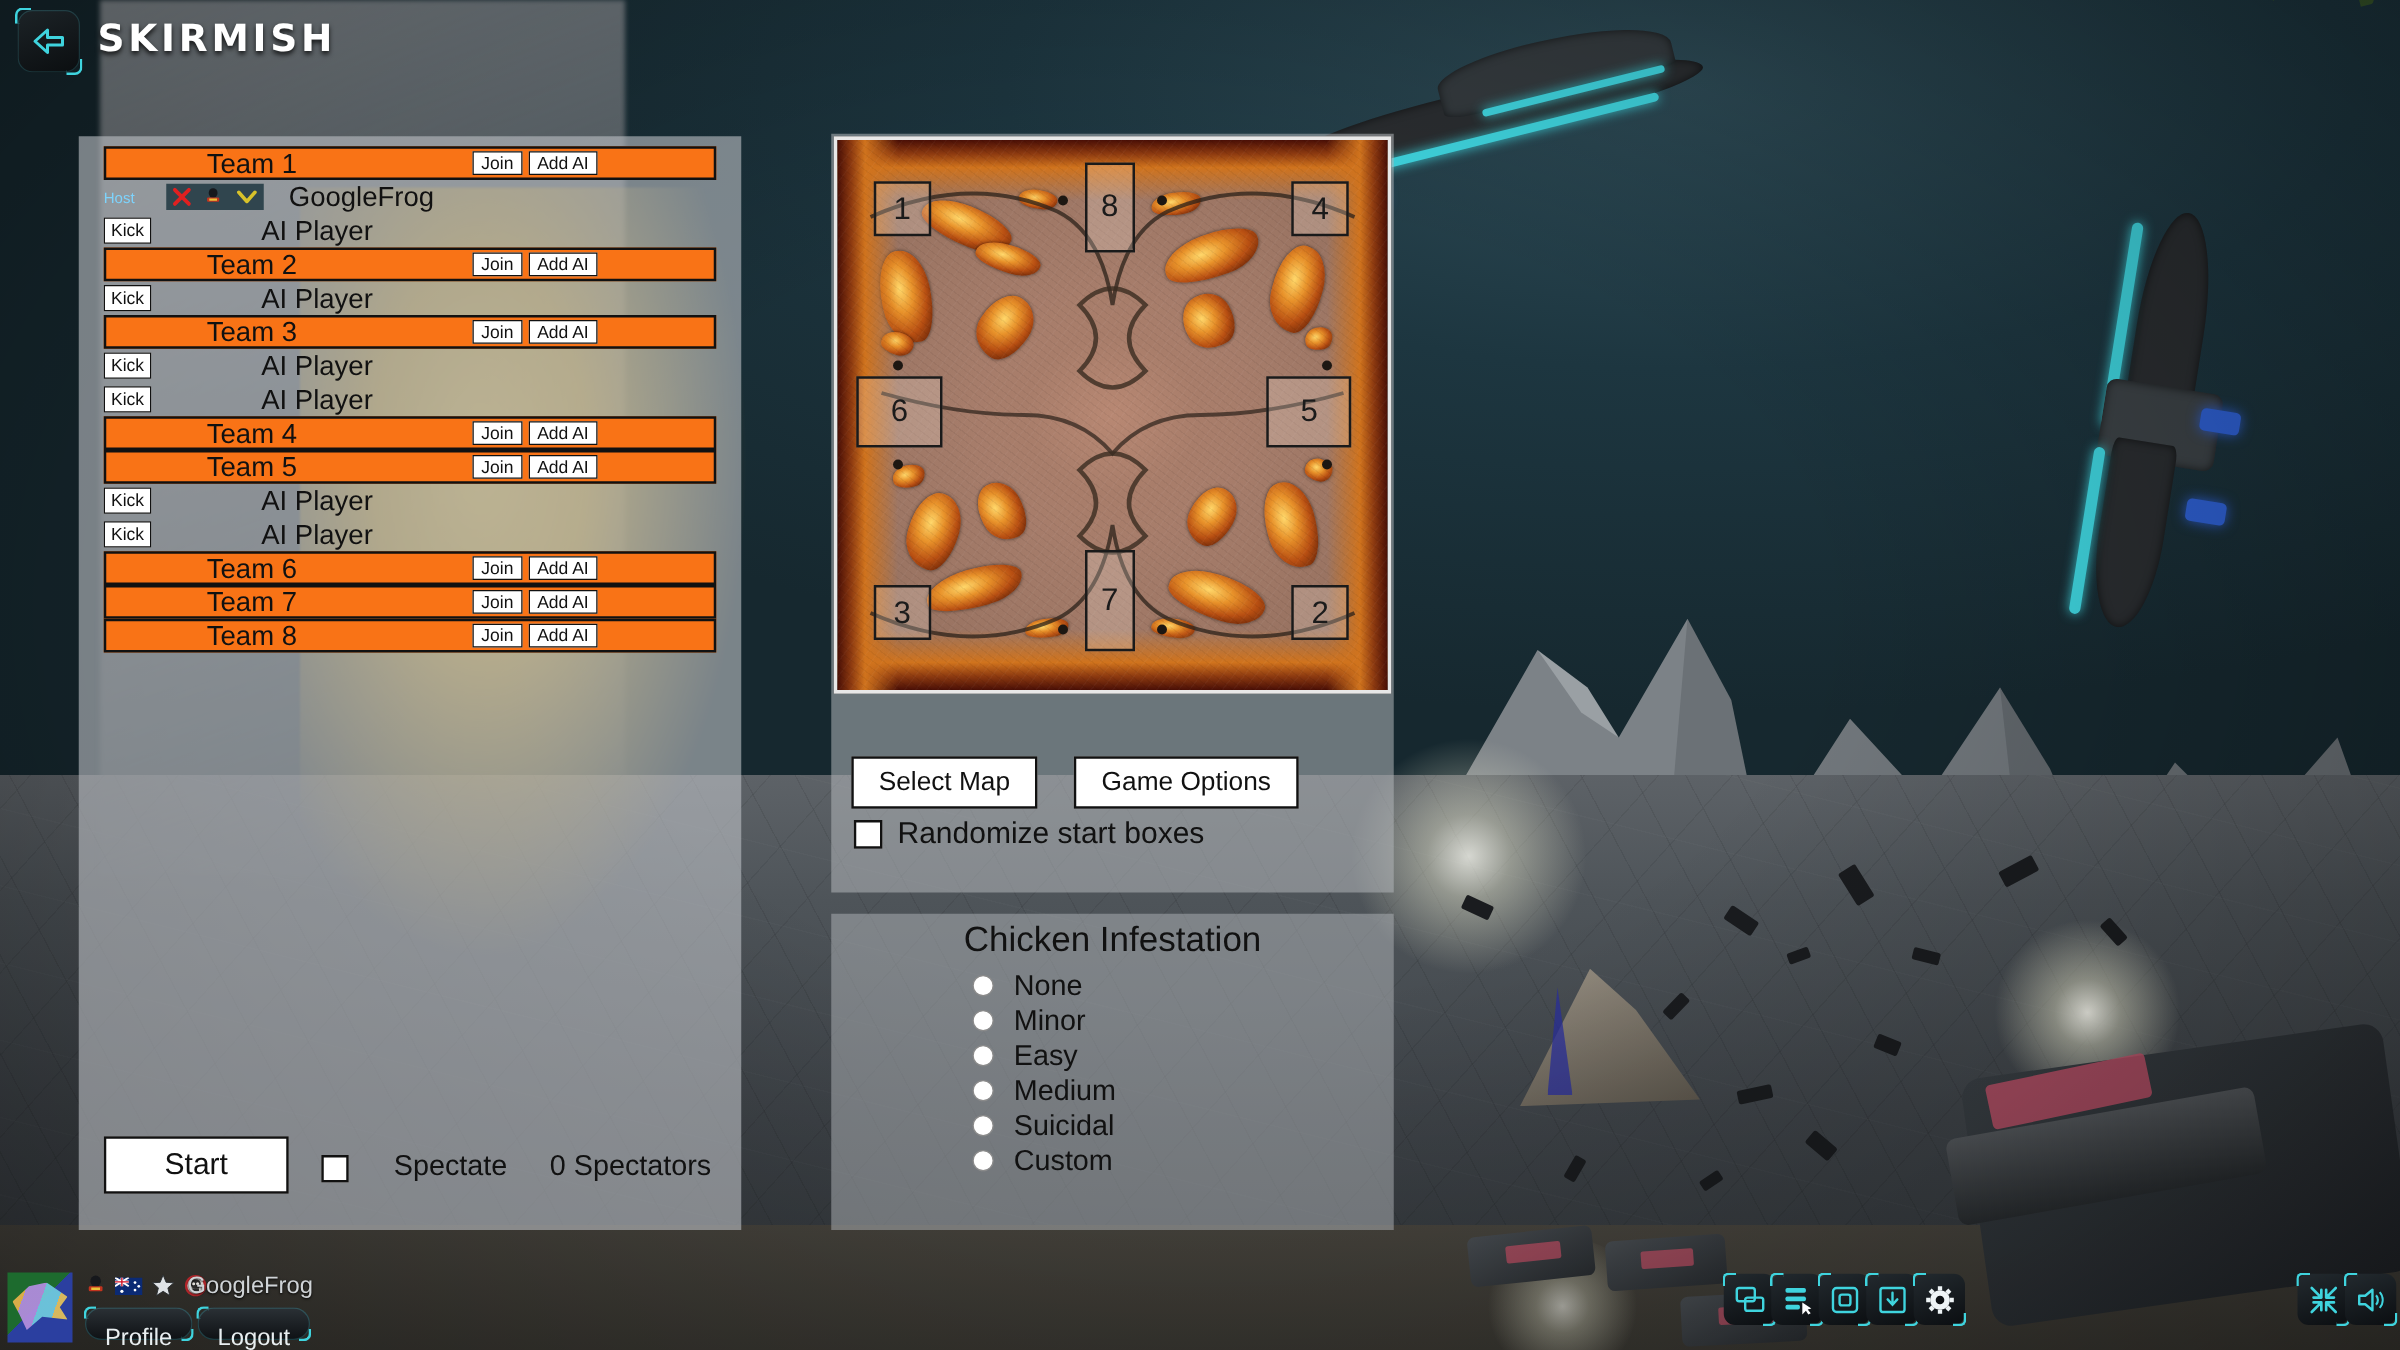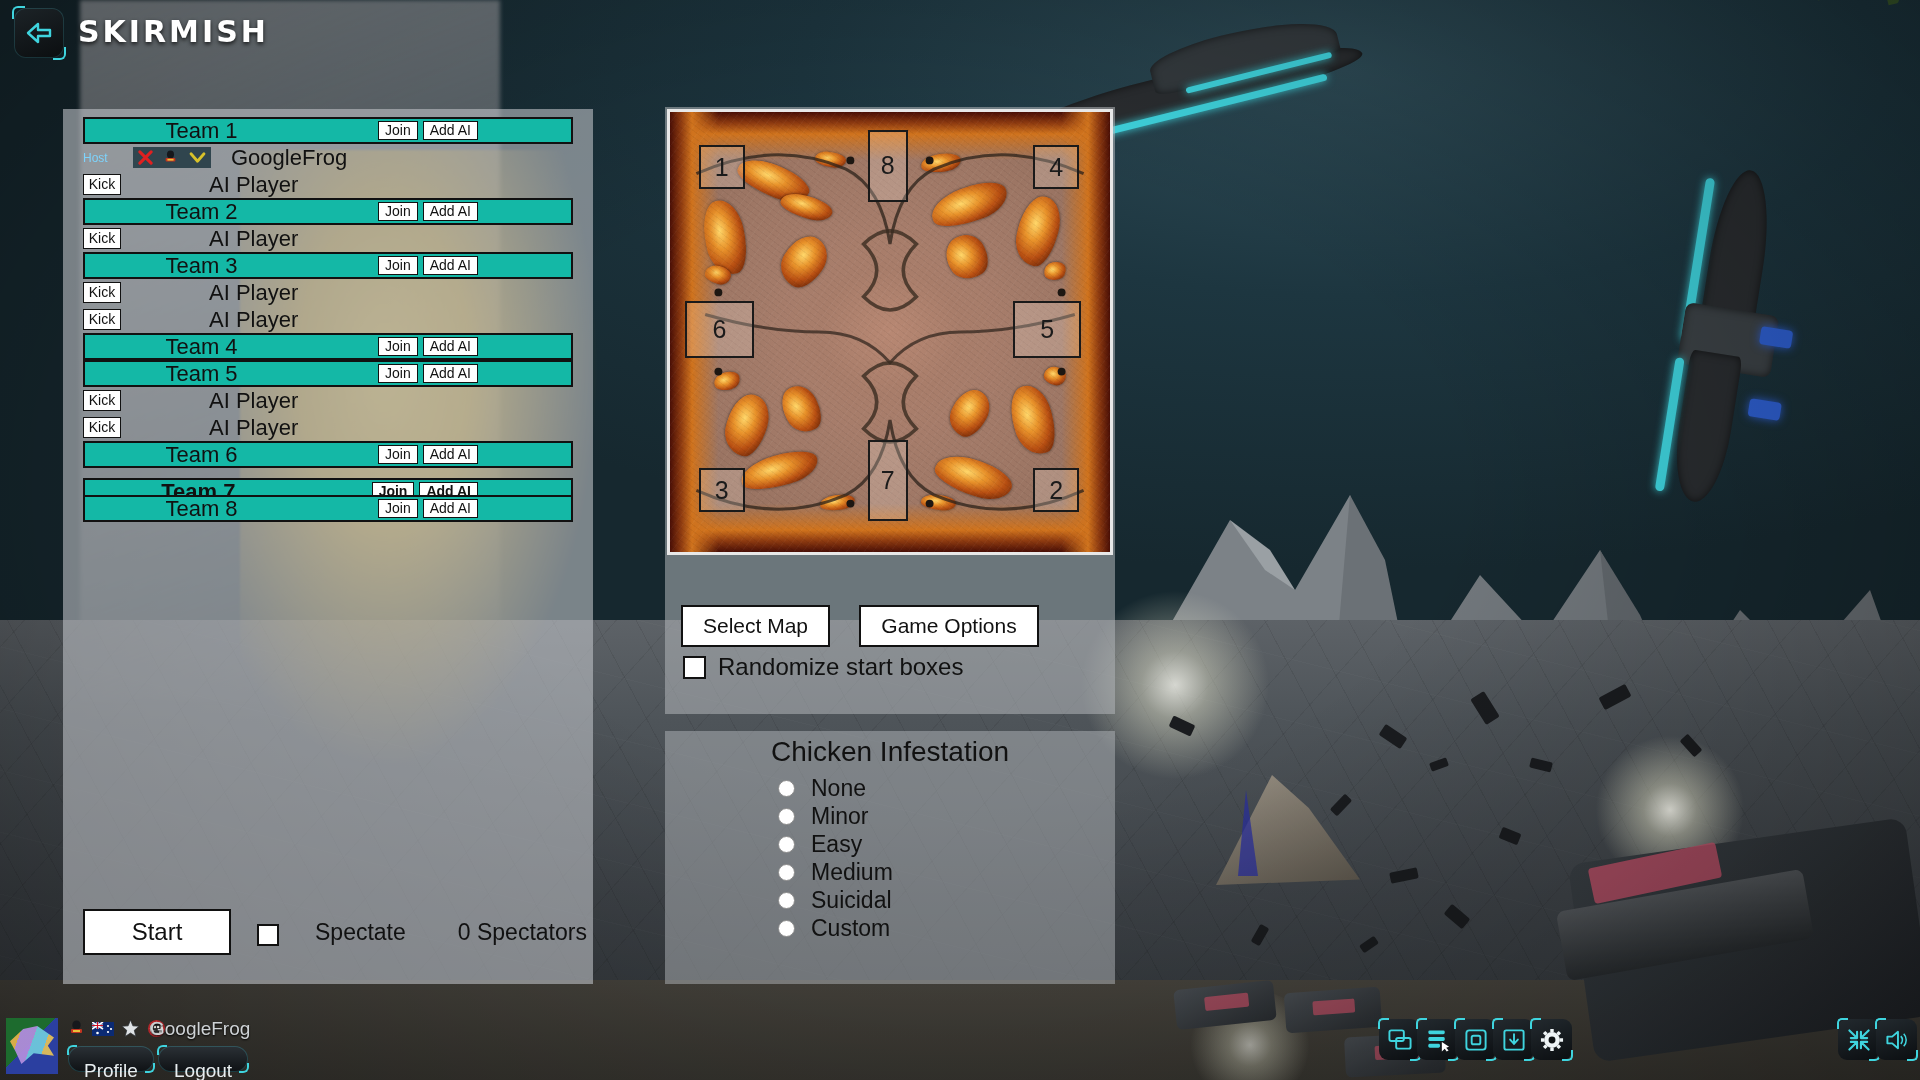--- a/index.html
+++ b/index.html
@@ -103,21 +103,21 @@
   }
 
   
   #left-panel{
     position:absolute; left:63px; top:109px; width:530px; height:875px;
     background:rgba(190,194,198,.60);
     z-index:20;
   }
   .team-bar{
     position:absolute; left:20px; width:490px; height:27px;
-    background:#14b8a6; border:2px solid #111;
+    background:#f97316; border:2px solid #111;
     display:flex; align-items:center;
   }
   .team-bar .tname{
     flex:1; text-align:center; font-size:22px; color:#111;
     margin-left:-60px; line-height:23px;
   }
   .mini-btn{
     height:19px; border:1px solid #111; background:#fff; color:#111;
     font-size:14px; line-height:17px; padding:0 6px; margin-right:5px;
     font-family:"Liberation Sans",sans-serif; cursor:pointer; white-space:nowrap;
@@ -142,21 +142,21 @@
 
   .start-btn{
     position:absolute; left:0px; top:0px; width:148px; height:46px;
     background:#fff; border:2px solid #111; color:#111;
     font-size:24px; line-height:42px; text-align:center; cursor:pointer;
   }
   .spect-box{
     width:22px; height:22px; background:#fff; border:2px solid #111; cursor:pointer;
   }
   .spect-label{ font-size:23px; color:#111; margin-left:10px; }
-  .spect-count{ font-size:23px; color:#111; margin-left:52px; }
+  .spect-count{ font-size:23px; color:#111; margin-left:34px; }
 
   
   #map-panel{
     position:absolute; left:665px; top:107px; width:450px; height:607px;
     background:rgba(178,182,186,.55); z-index:20;
   }
   .map-frame{
     position:absolute; left:2px; top:2px; width:446px; height:446px;
     border:3px solid #e8e8e8; background:#000; overflow:hidden;
   }
@@ -429,21 +429,21 @@
       <div class="player-row" style="top: 305px;">
         <div class="kick-btn">Kick</div>
         <div class="pname ai">AI Player</div>
       </div>
       <div class="team-bar" style="top: 332px;">
         <div class="tname">Team 6</div>
         <div class="mini-btn">Join</div>
         <div class="mini-btn">Add AI</div>
         <div style="width: 88px;"></div>
       </div>
-      <div class="team-bar" style="top: 369px; font-weight: bold;">
+      <div class="team-bar" style="top: 359px;">
         <div class="tname">Team 7</div>
         <div class="mini-btn">Join</div>
         <div class="mini-btn">Add AI</div>
         <div style="width: 88px;"></div>
       </div>
       <div class="team-bar" style="top: 386px;">
         <div class="tname">Team 8</div>
         <div class="mini-btn">Join</div>
         <div class="mini-btn">Add AI</div>
         <div style="width: 88px;"></div>

